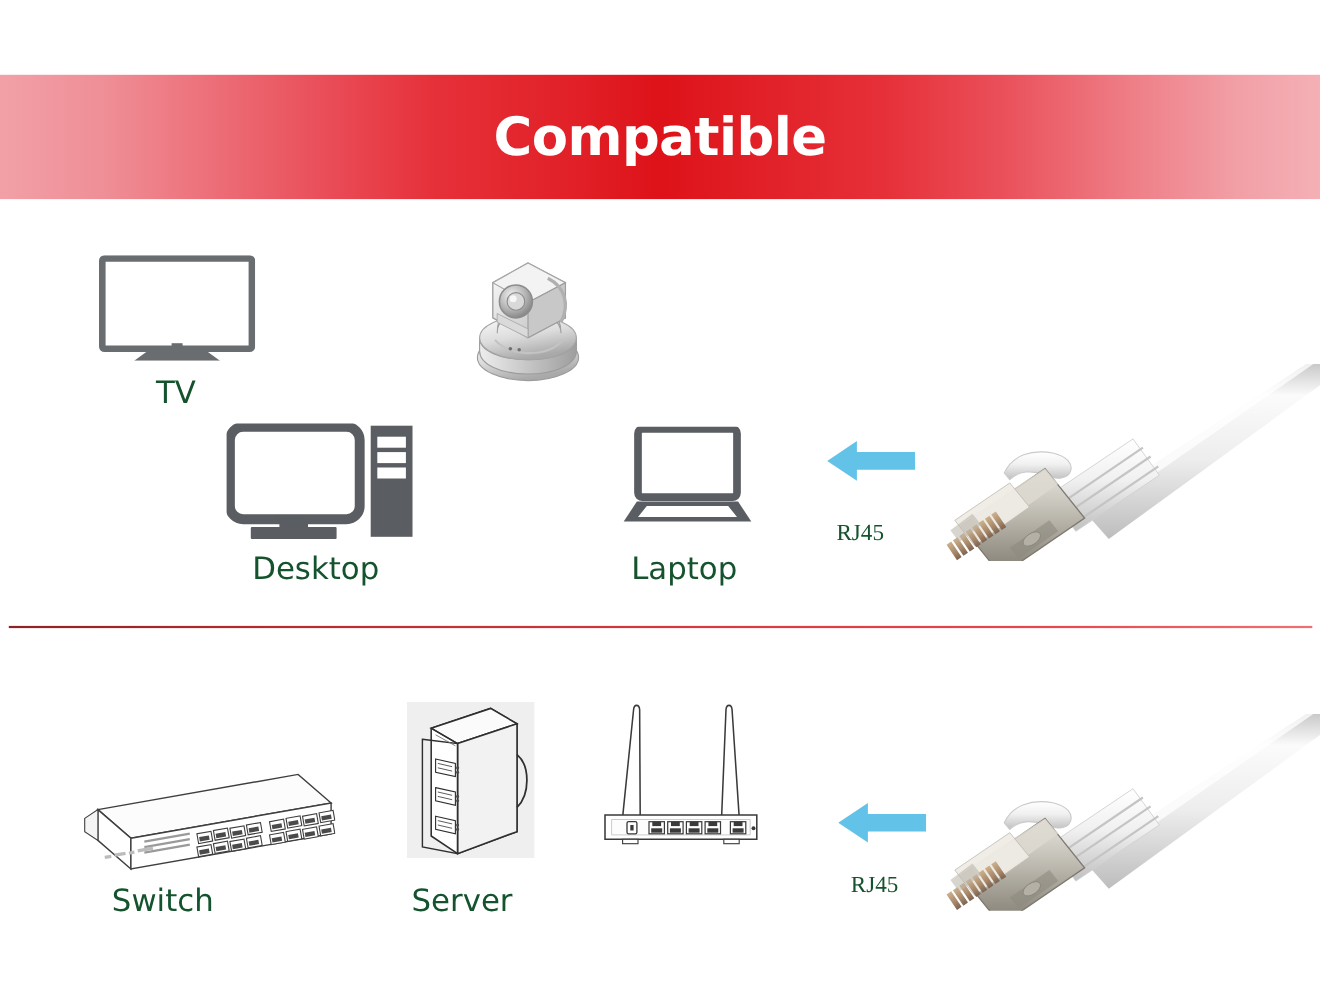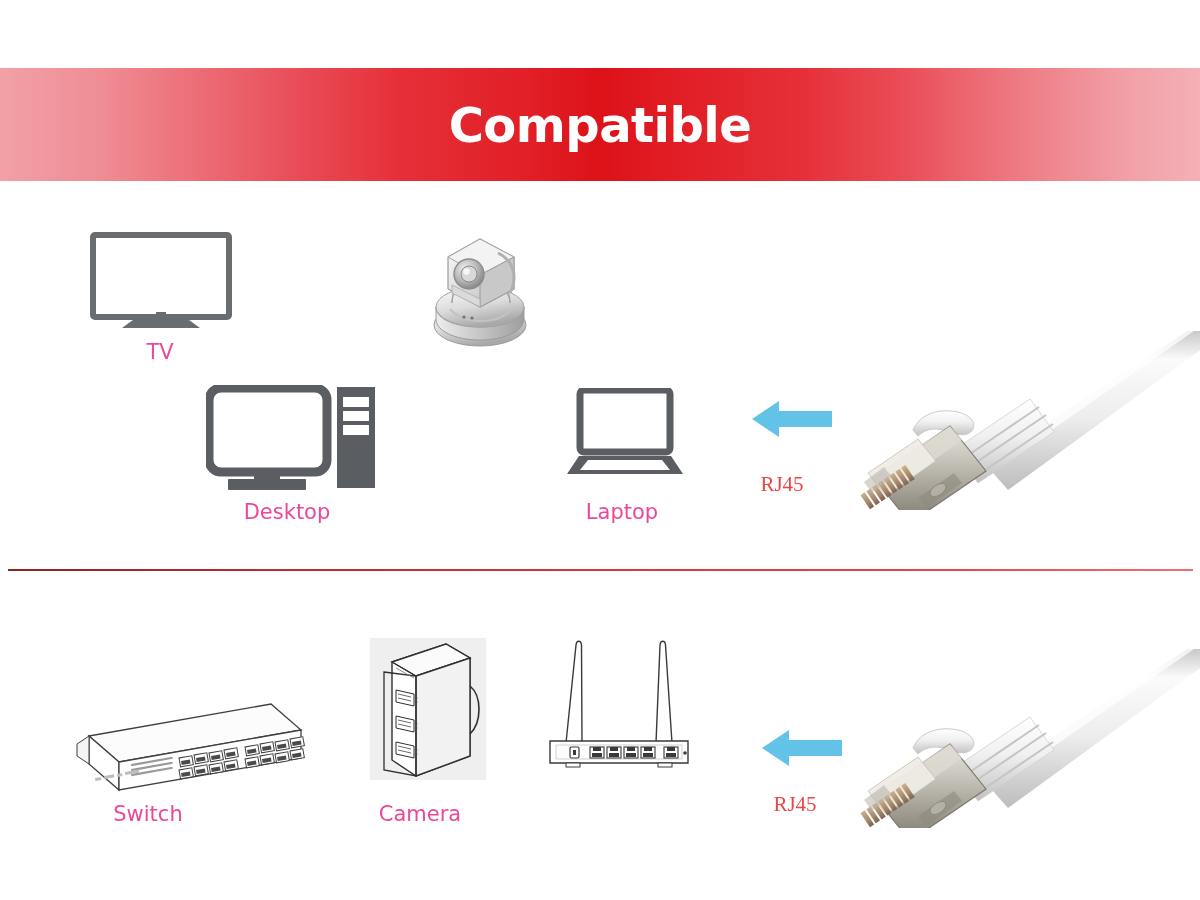--- a/index.html
+++ b/index.html
@@ -62,29 +62,29 @@
     height: 2px;
     background: linear-gradient(90deg, #8e2225 0%, #b72a2d 20%, #d93a3d 55%, #e8484b 80%, #ef6f72 100%);
   }
 
   
   .item {
     position: absolute;
   }
   .dev-label {
     position: absolute;
-    color: #ec4899;
-    font-size: 21px;
+    color: #14532d;
+    font-size: 28px;
     font-family: "DejaVu Sans", sans-serif;
     white-space: nowrap;
     text-align: center;
   }
   .rj-label {
     position: absolute;
-    color: #ef4444;
+    color: #14532d;
     font-size: 21px;
     font-family: "Liberation Serif", serif;
     white-space: nowrap;
     text-align: center;
   }
 
   
   #tv-icon        { left: 90px;  top: 232px; }
   #tv-label       { left: 70px;  top: 340px; width: 180px; }
 
@@ -375,21 +375,21 @@
       <g fill="#4a4a4a">
         <circle cx="46" cy="60" r="1.4"></circle>
           <circle cx="46" cy="64" r="1.4"></circle>
         <circle cx="46" cy="86" r="1.4"></circle>
           <circle cx="46" cy="90" r="1.4"></circle>
         <circle cx="46" cy="112" r="1.4"></circle>
           <circle cx="46" cy="116" r="1.4"></circle>
       </g>
     </svg>
   </div>
-  <div class="dev-label" id="server-label">Camera</div>
+  <div class="dev-label" id="server-label">Server</div>
 
   <div class="item" id="router-icon">
     <svg width="158" height="155" viewBox="0 0 158 155">
 
       <path d="M26 118 L36 20 C36.5 15 41 15 41.5 20 L42 118 Z" fill="#ffffff" stroke="#3a3a3a" stroke-width="1.4"></path>
       <path d="M116 118 L120 20 C120.5 15 125 15 125.5 20 L132 118 Z" fill="#ffffff" stroke="#3a3a3a" stroke-width="1.4"></path>
 
       <path d="M10 116 L148 116 L148 138 L10 138 Z" fill="#ffffff" stroke="#3a3a3a" stroke-width="1.4"></path>
       <path d="M16 120 L142 120 L142 134 L16 134 Z" fill="#fdfdfd" stroke="#c5c5c5" stroke-width="0.8"></path>
 

